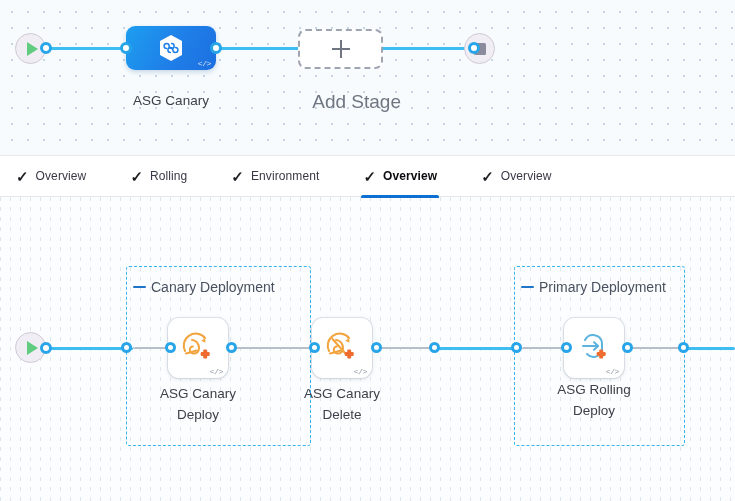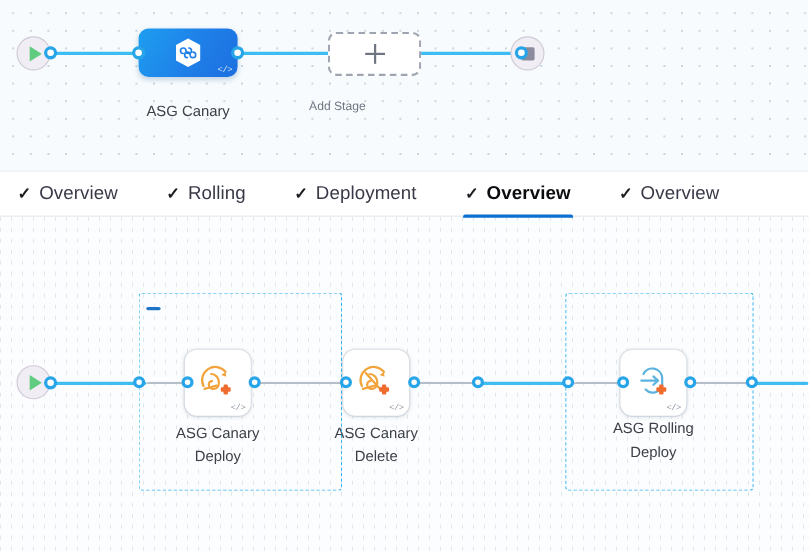--- a/index.html
+++ b/index.html
@@ -52,21 +52,21 @@
     cursor: pointer;
     white-space: nowrap;
   }
   .tab .tick {
     font-size: 15px;
     line-height: 1;
     color: #1b1d21;
     font-weight: 700;
   }
   .tab .tab-label {
-    font-size: 17px;
+    font-size: 12px;
     color: #383946;
     letter-spacing: .1px;
   }
   .tab.active .tab-label { color: #0b0c10; font-weight: 600; }
   .tab.active::after {
     content: "";
     position: absolute;
     left: 0; right: 14px; bottom: -1px;
     height: 3px;
     background: #0b70d1;
@@ -192,22 +192,22 @@
   }
   .add-plus::before, .add-plus::after {
     content: "";
     position: absolute;
     background: #6f7682;
   }
   .add-plus::before { left: 8px; top: 0; width: 2.4px; height: 18px; }
   .add-plus::after  { top: 8px; left: 0; height: 2.4px; width: 18px; }
   .add-caption {
     position: absolute;
-    text-align: left;
-    font-size: 11px;
+    text-align: right;
+    font-size: 19px;
     color: #6f7682;
     white-space: nowrap;
   }
 
   
   .group-box {
     position: absolute;
     border: 1.5px dashed #37b4ef;
     border-radius: 3px;
     background: transparent;
@@ -301,21 +301,21 @@
     <div class="tab">
       <span class="tick">✓</span>
       <span class="tab-label">Overview</span>
     </div>
     <div class="tab">
       <span class="tick">✓</span>
       <span class="tab-label">Rolling</span>
     </div>
     <div class="tab">
       <span class="tick">✓</span>
-      <span class="tab-label">Deployment</span>
+      <span class="tab-label">Environment</span>
     </div>
     <div class="tab active">
       <span class="tick">✓</span>
       <span class="tab-label">Overview</span>
     </div>
     <div class="tab">
       <span class="tick">✓</span>
       <span class="tab-label">Overview</span>
     </div>
   </div>
@@ -328,23 +328,28 @@
     <div class="line dashed" style="left:232px; top:150px; width:82px;"></div>
     <div class="line dashed" style="left:377px; top:150px; width:58px;"></div>
     <div class="line" style="left:435px; top:149.5px; width:86px;"></div>
     <div class="line dashed" style="left:521px; top:150px; width:44px;"></div>
     <div class="line dashed" style="left:628px; top:150px; width:56px;"></div>
     <div class="line" style="left:684px; top:149.5px; width:51px;"></div>
 
     <div class="group-box" style="left:126px; top:69px; width:185px; height:180px;"></div>
     <div class="group-label" style="left:133px; top:82px;">
       <span class="group-dash"></span>
+      <span class="group-text">Canary Deployment</span>
     </div>
 
     <div class="group-box" style="left:514px; top:69px; width:171px; height:180px;"></div>
+    <div class="group-label" style="left:521px; top:82px;">
+      <span class="group-dash"></span>
+      <span class="group-text">Primary Deployment</span>
+    </div>
 
     <div class="terminal" style="left:15px; top:135px;">
       <div class="play-tri"></div>
     </div>
     <div class="port" style="left:40px; top:145px;"></div>
 
     <div class="port sm" style="left:121px; top:145px;"></div>
     <div class="port sm" style="left:165px; top:145px;"></div>
     <div class="port sm" style="left:226px; top:145px;"></div>
     <div class="port sm" style="left:309px; top:145px;"></div>

